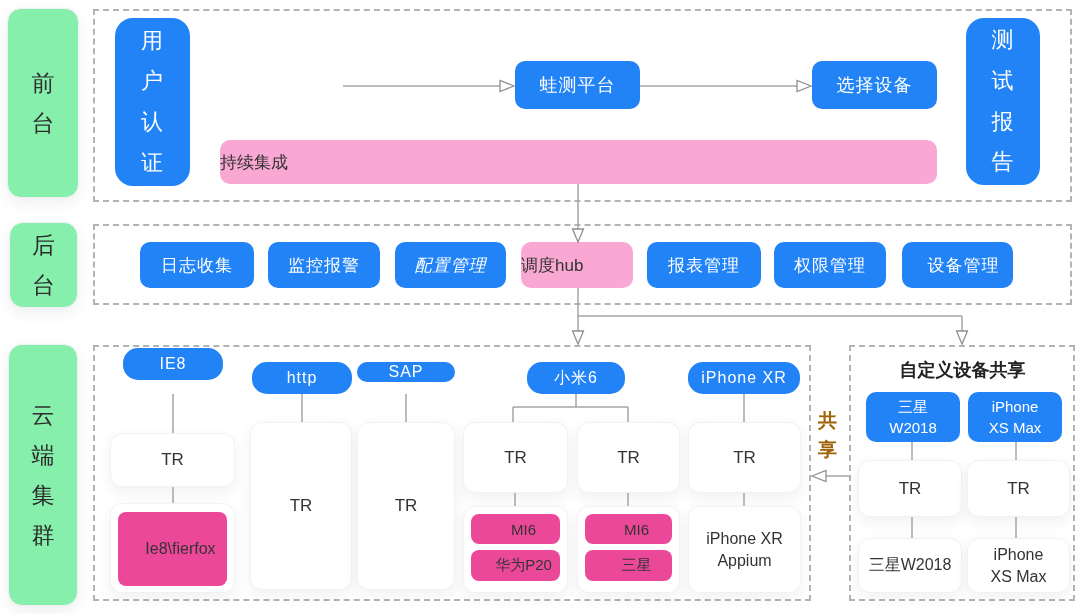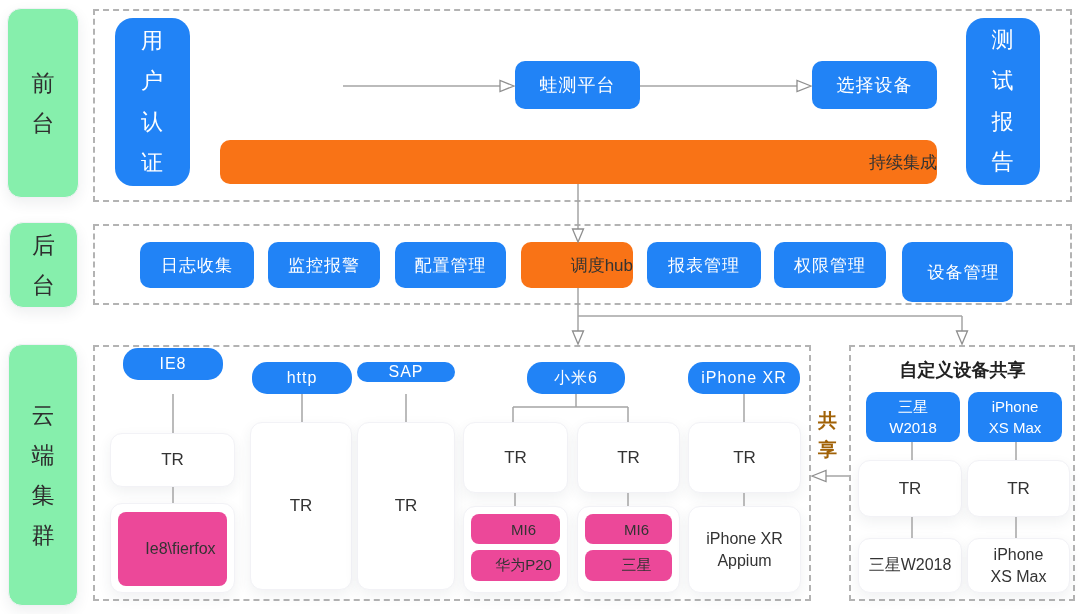--- a/index.html
+++ b/index.html
@@ -24,22 +24,22 @@
   .blue {
     background:#2183f6; color:#fff; border-radius:10px;
     display:flex; align-items:center; justify-content:center;
     font-size:17px; letter-spacing:1px;
   }
   .blue.tall { border-radius:18px; font-size:22px; }
   .pill { border-radius:15px; font-size:16px; }
 
   
   .lav {
-    background:#f97316; color:#333; border-radius:10px;
-    display:flex; align-items:center; justify-content:flex-end; font-size:17px;
+    background:#f9a8d4; color:#333; border-radius:10px;
+    display:flex; align-items:center; justify-content:flex-start; font-size:17px;
   }
 
   
   .card {
     background:#fff; border:1px solid #f2f2f6; border-radius:12px;
     box-shadow:0 5px 14px rgba(40,50,70,.07);
     display:flex; align-items:center; justify-content:center;
     color:#333; font-size:17px;
   }
   .card .two-line { text-align:center; line-height:1.35; font-size:16px; }
@@ -103,33 +103,33 @@
   <div class="abs blue tall" style="left:966px;top:18px;width:74px;height:167px;">
     <span class="vtext" style="line-height:1.85;">测试报告</span>
   </div>
 
   <div class="abs blue" style="left:140px;top:242px;width:114px;height:46px;">
     <span>日志收集</span>
   </div>
   <div class="abs blue" style="left:268px;top:242px;width:112px;height:46px;">
     <span>监控报警</span>
   </div>
-  <div class="abs blue" style="left:395px;top:242px;width:111px;height:46px;">
+  <div class="abs blue" style="left:395px;top:242px;width:111px;height:46px;font-style:italic;">
     <span>配置管理</span>
   </div>
   <div class="abs lav" style="left:521px;top:242px;width:112px;height:46px;">
     <span>调度hub</span>
   </div>
   <div class="abs blue" style="left:647px;top:242px;width:114px;height:46px;">
     <span>报表管理</span>
   </div>
   <div class="abs blue" style="left:774px;top:242px;width:112px;height:46px;">
     <span>权限管理</span>
   </div>
-  <div class="abs blue" style="left:902px;top:242px;width:111px;height:60px;padding-left:12px;">
+  <div class="abs blue" style="left:902px;top:242px;width:111px;height:46px;padding-left:12px;">
     <span>设备管理</span>
   </div>
 
   <div class="abs blue pill" style="left:123px;top:348px;width:100px;height:32px;">
     <span>IE8</span>
   </div>
   <div class="abs blue pill" style="left:252px;top:362px;width:100px;height:32px;">
     <span>http</span>
   </div>
   <div class="abs blue pill" style="left:357px;top:362px;width:98px;height:20px;">

